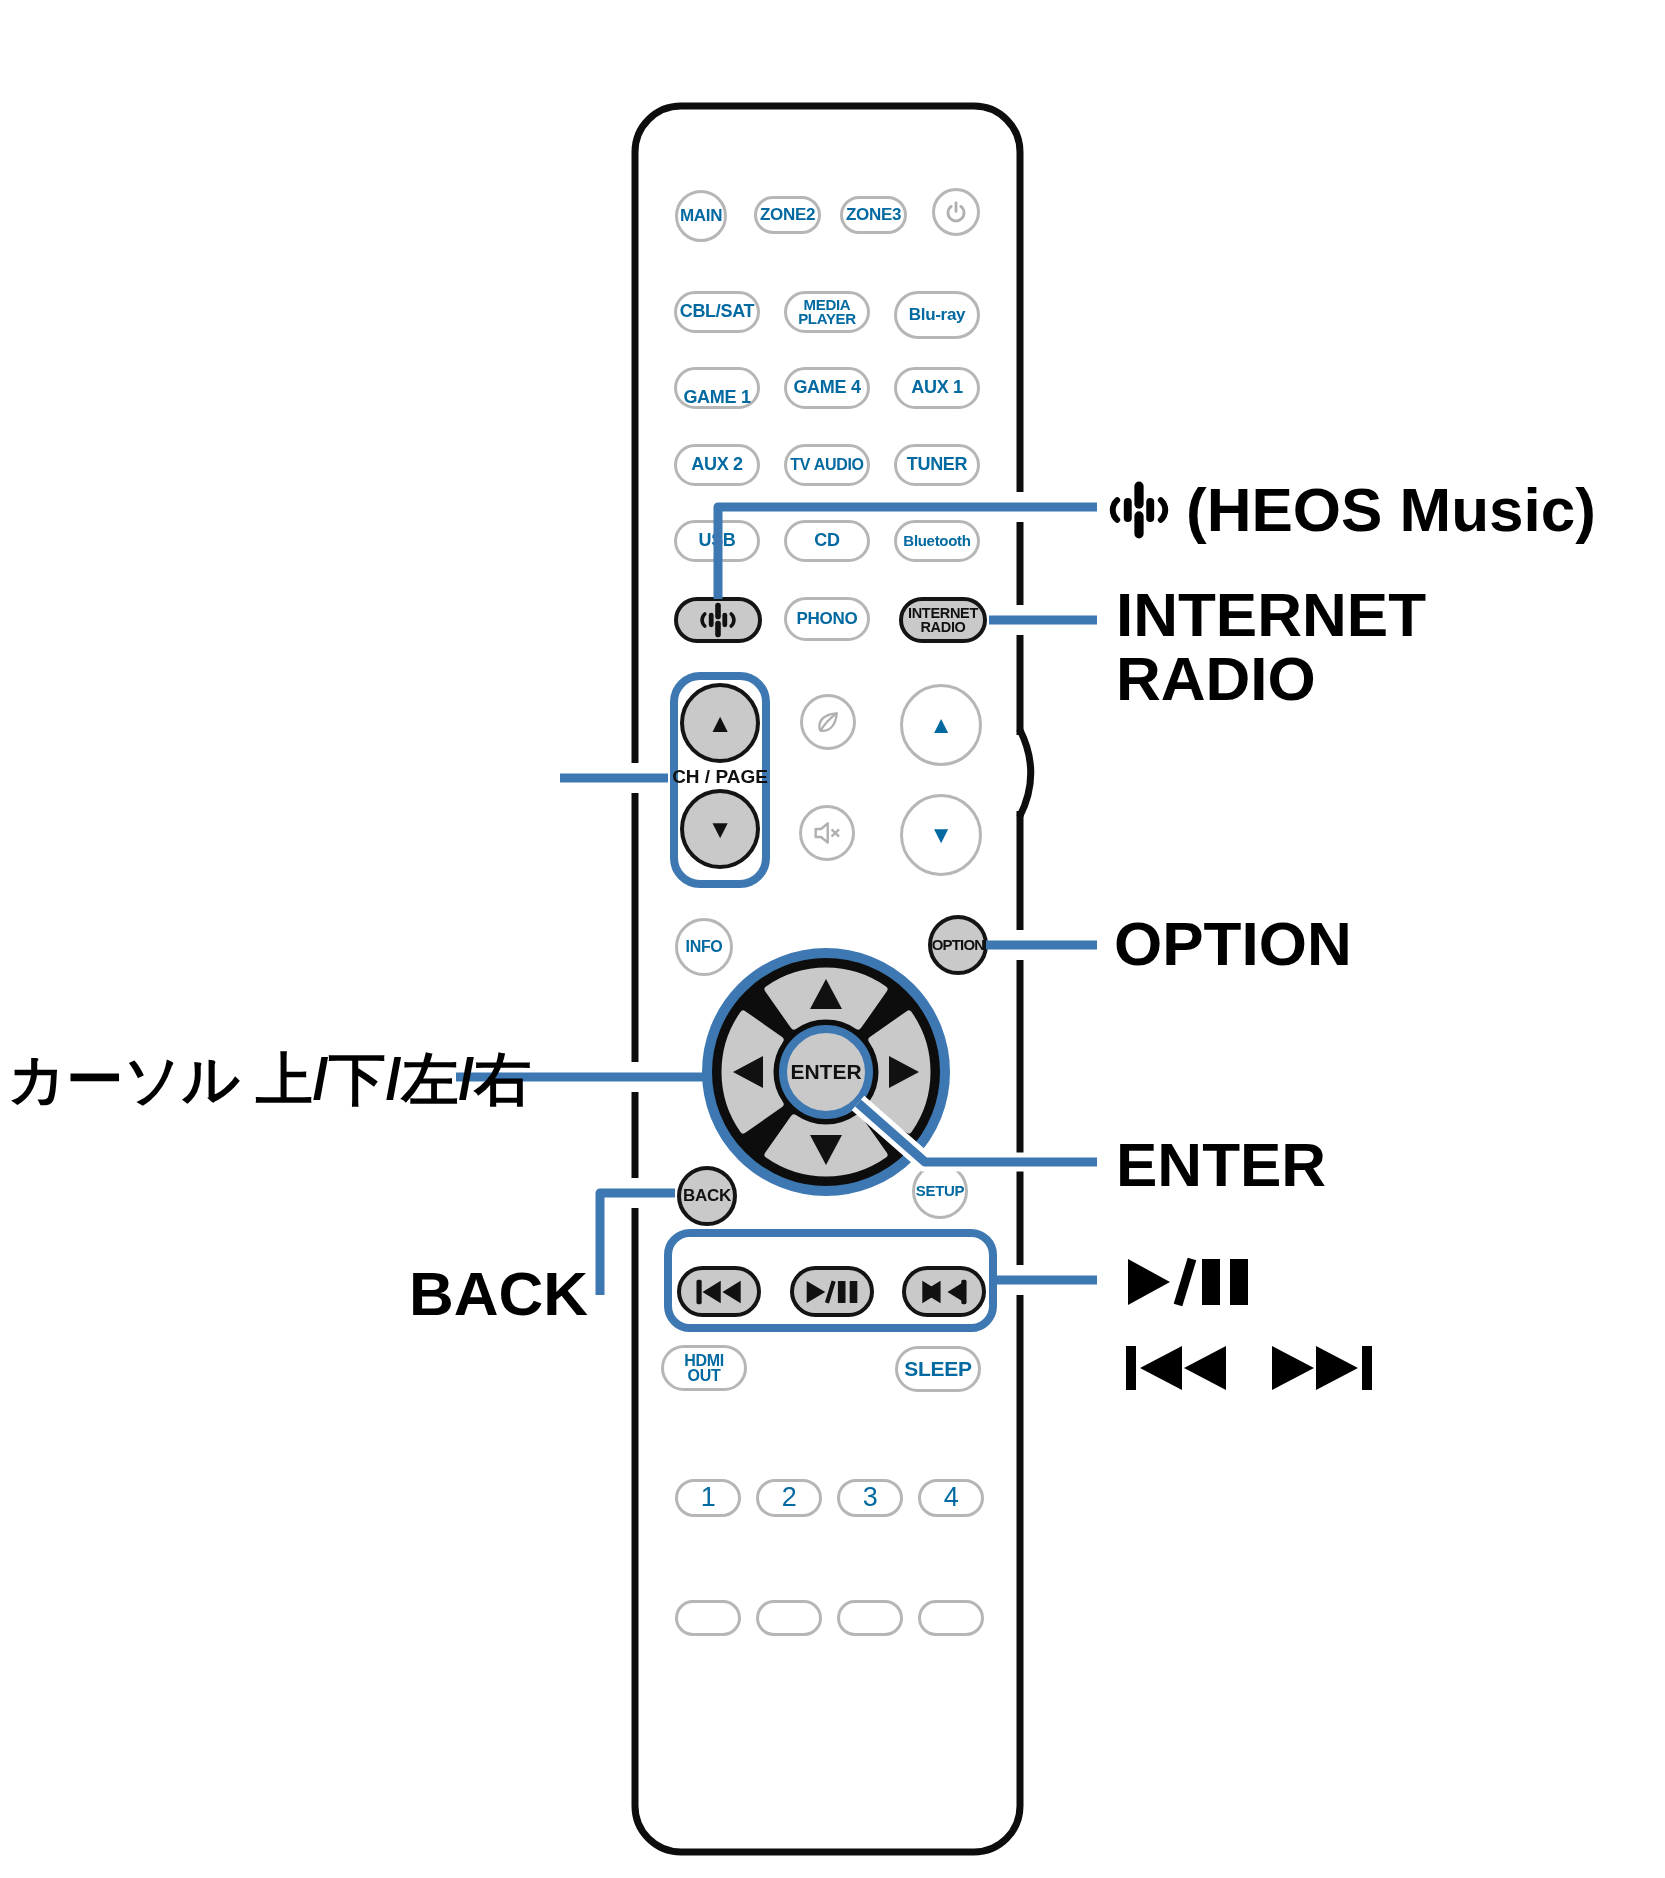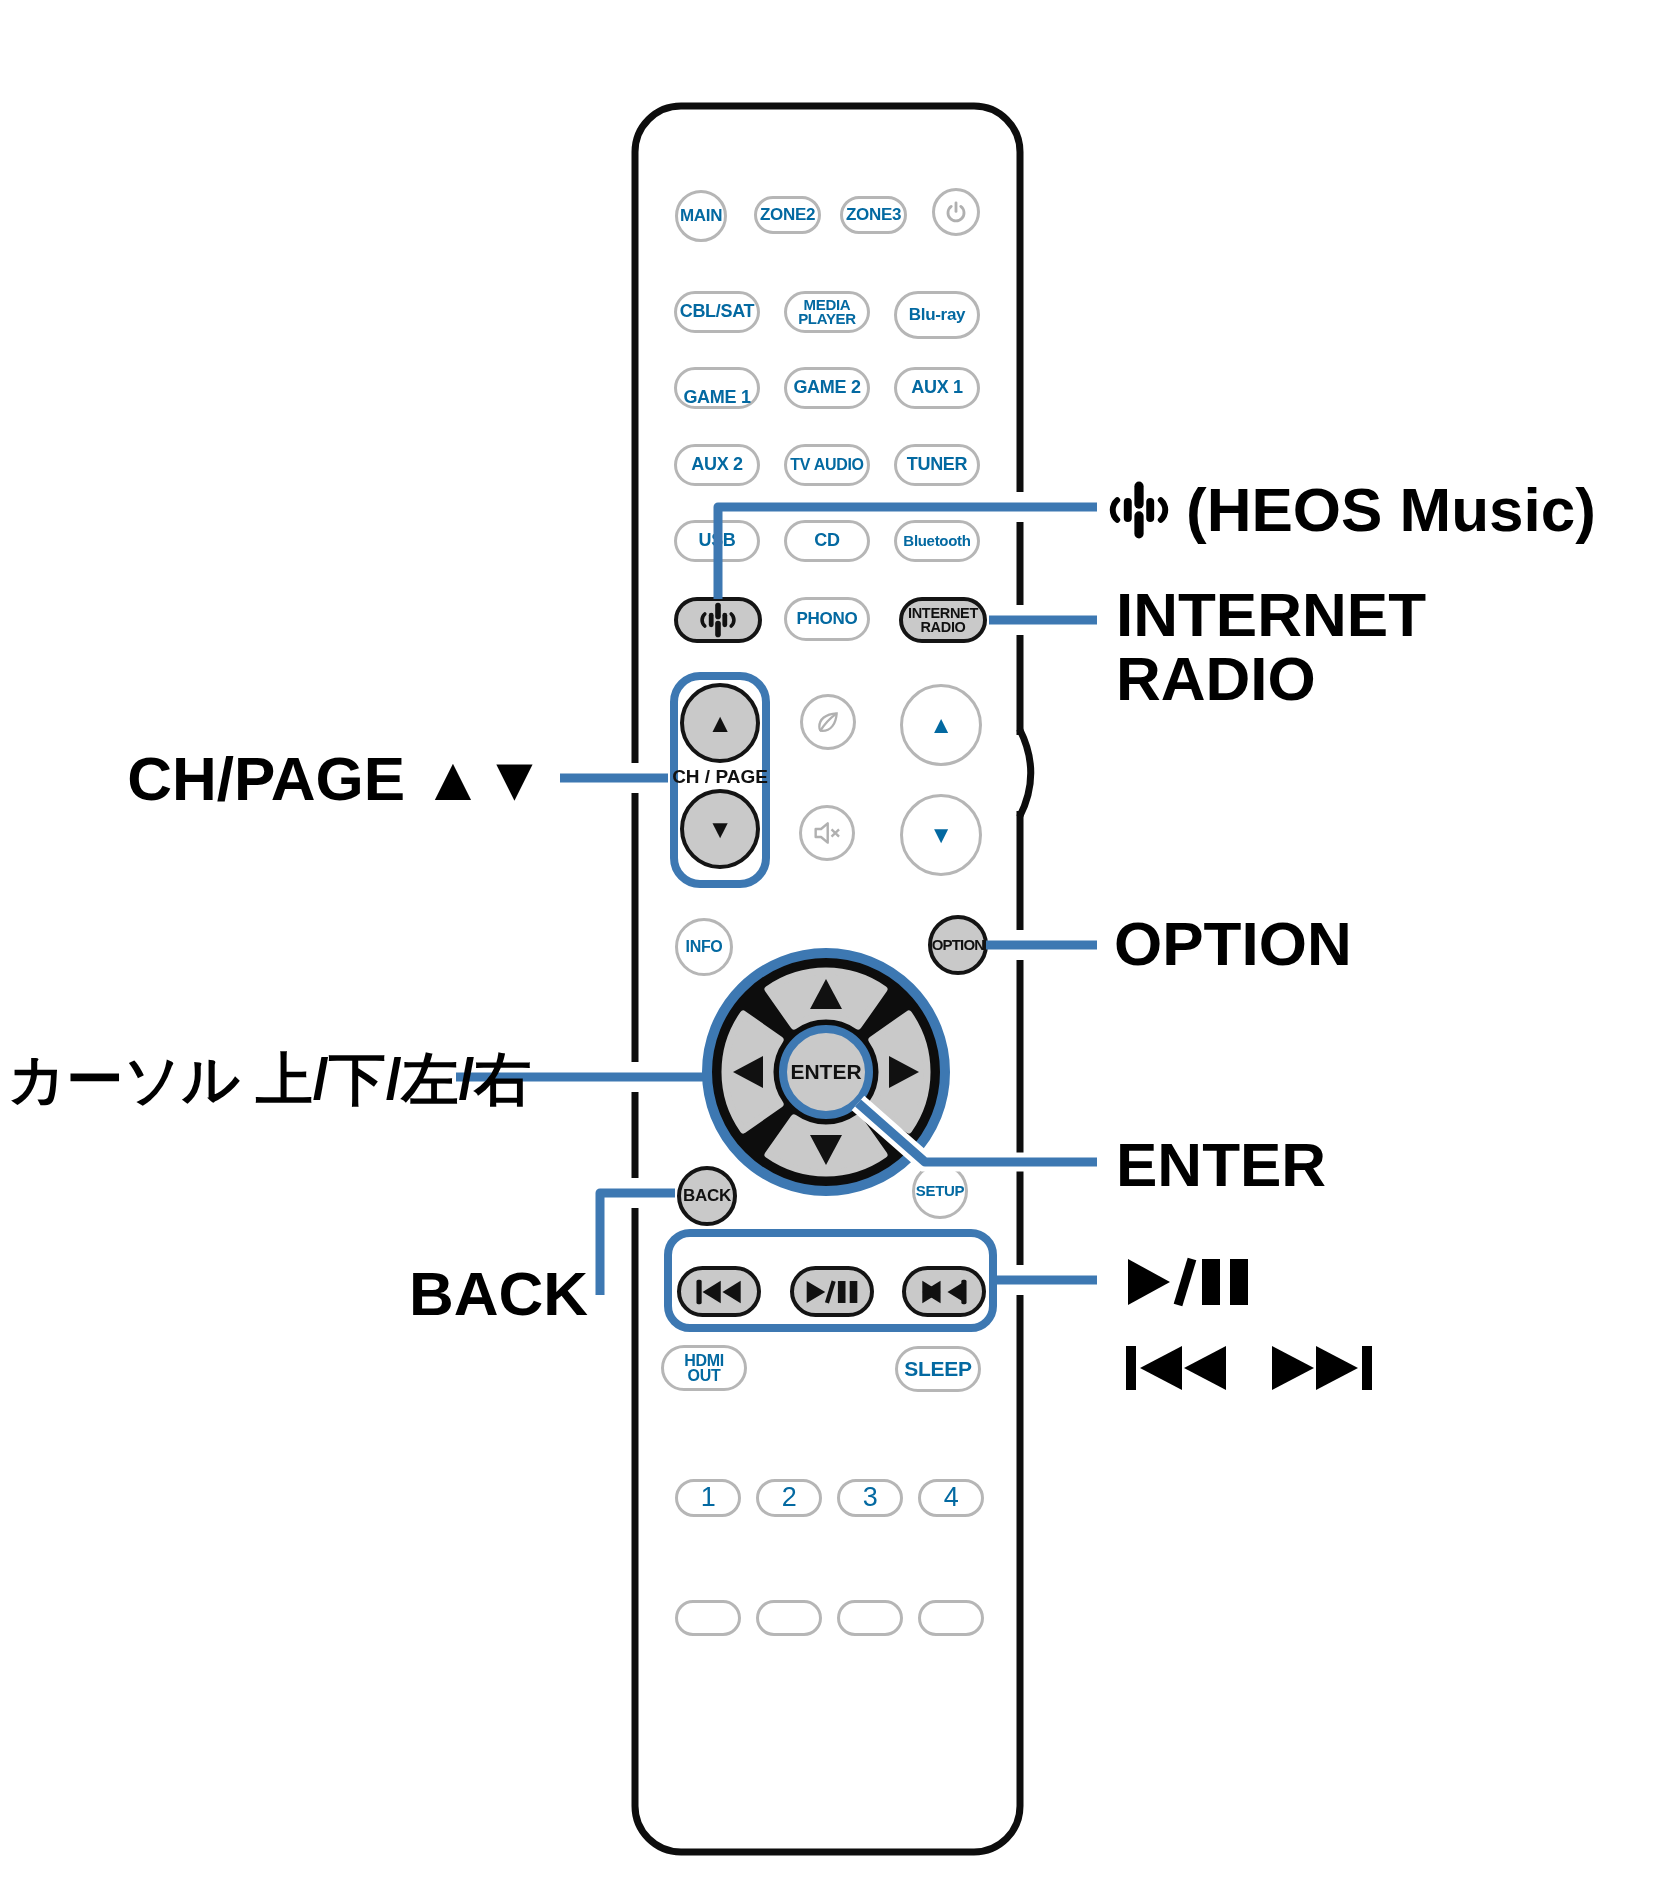--- a/index.html
+++ b/index.html
@@ -84,21 +84,21 @@
     <span>PLAYER</span></span>
     </div>
   <div class="btn pill z2" style="left:894px;top:291px;width:86px;height:48px;font-size:17px;">
       <span>Blu-ray</span>
     </div>
 
   <div class="btn pill z2" style="left:674px;top:367px;width:86px;height:42px;font-size:18px;align-items:flex-end;">
       <span>GAME 1</span>
     </div>
   <div class="btn pill z2" style="left:784px;top:367px;width:86px;height:42px;font-size:18px;">
-      <span>GAME 2</span>
+      <span>GAME 4</span>
     </div>
   <div class="btn pill z2" style="left:894px;top:367px;width:86px;height:42px;font-size:18px;">
       <span>AUX 1</span>
     </div>
 
   <div class="btn pill z2" style="left:674px;top:444px;width:86px;height:42px;font-size:18px;">
       <span>AUX 2</span>
     </div>
   <div class="btn pill z2" style="left:784px;top:444px;width:86px;height:42px;font-size:16px;">
       <span>TV AUDIO</span>
@@ -299,23 +299,20 @@
       <rect x="43" y="52" width="14" height="41" rx="7" fill="#000"></rect>
     </svg>
     <span>(HEOS Music)</span>
   </div>
 
   <div class="lbl z4" style="left:1116px;top:583px;">
     <span>INTERNET</span><br>
     <span>RADIO</span>
   </div>
 
-  <div class="lbl z4" style="right:1120px;top:747px;">
-    <span>CH/PAGE ▲▼</span>
-  </div>
 
   <div class="lbl lbl-jp z4" style="left:8px;top:1050px;">
     <span>カーソル 上/下/左/右</span>
   </div>
 
   <div class="lbl z4" style="left:1114px;top:912px;">
     <span>OPTION</span>
   </div>
 
   <div class="lbl z4" style="left:1116px;top:1133px;">

